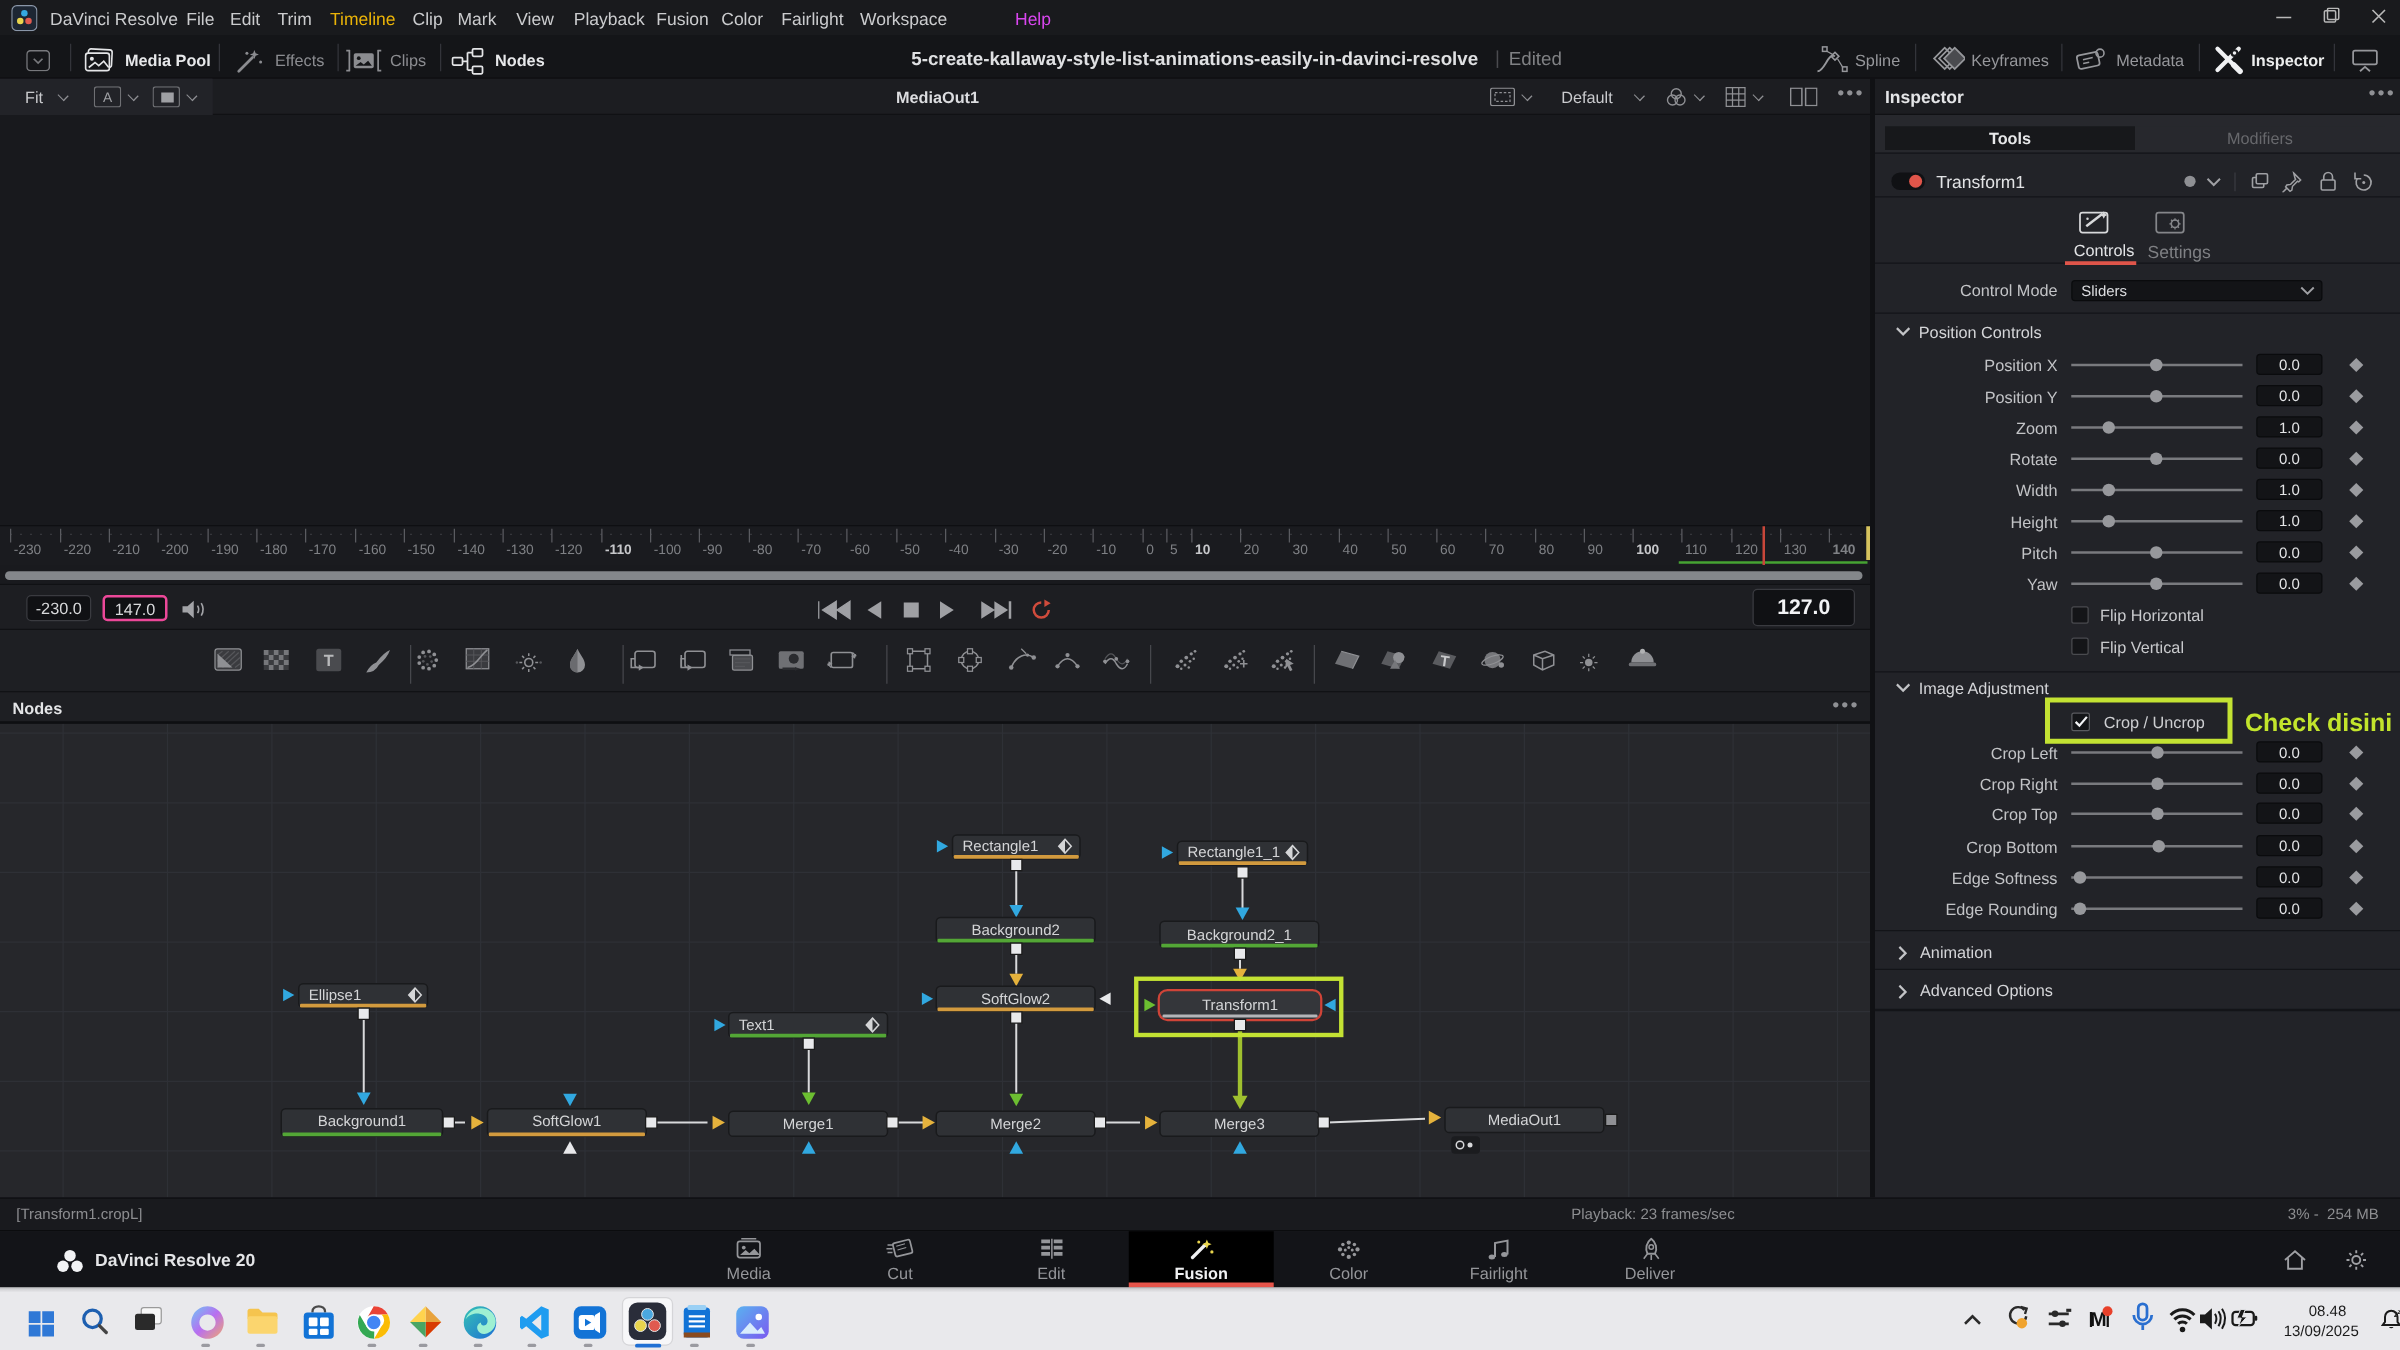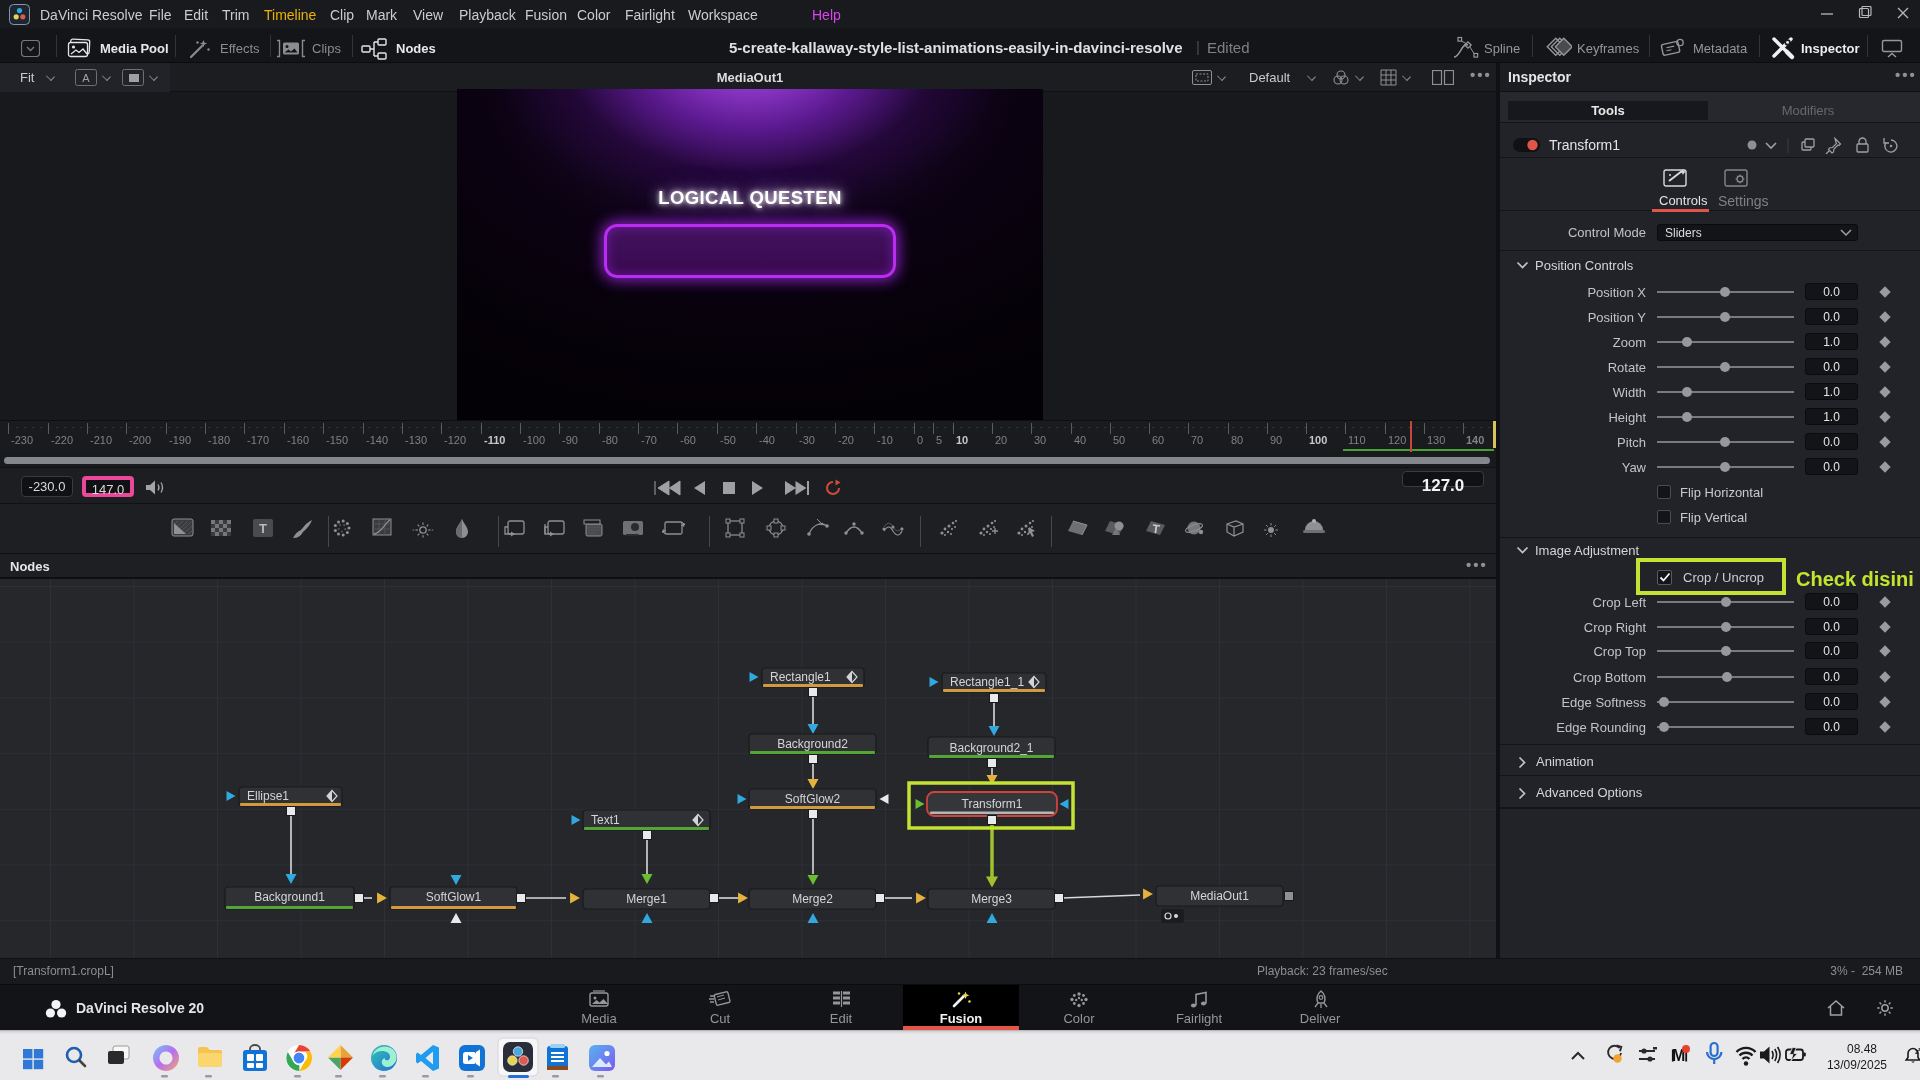--- a/index.html
+++ b/index.html
@@ -148,28 +148,20 @@
 <span class="chev abs" style="left:1403px;top:73px"></span>
 <svg class="abs" style="left:1432px;top:70px" width="22" height="15" viewBox="0 0 22 15">
 <rect x="0.5" y="0.5" width="9" height="14" fill="none" stroke="#8f9094" stroke-width="1.2"></rect>
 <rect x="12.5" y="0.5" width="9" height="14" fill="none" stroke="#8f9094" stroke-width="1.2"></rect>
     </svg>
 <div class="txt" style="left:1470px;top:66px;font-size:15px;letter-spacing:2px;color:#8f9094;font-weight:700">•••</div>
 <div class="abs" style="left:1500px;top:63px;width:420px;height:29px;background:#1c1d21;border-bottom:1px solid #101114"></div>
 <div class="txt" style="left:1508px;top:69px;font-size:14px;font-weight:700;color:#e4e5e7">Inspector</div>
 <div class="txt" style="left:1895px;top:66px;font-size:15px;letter-spacing:2px;color:#8f9094;font-weight:700">•••</div>
 <div class="abs" style="left:0;top:92px;width:1496px;height:328px;background:#18191d"></div>
-<div class="abs" style="left:457px;top:89px;width:586px;height:331px;background:#040106;overflow:hidden">
-<div class="abs" style="left:0;top:0;width:586px;height:331px;background:
-radial-gradient(ellipse 255px 165px at 293px -35px, rgba(178,80,242,0.98), rgba(125,35,195,0.62) 45%, rgba(62,12,105,0.26) 72%, rgba(0,0,0,0) 100%),
-radial-gradient(ellipse 430px 270px at 293px -10px, rgba(105,28,168,0.38), rgba(30,5,50,0.14) 62%, rgba(0,0,0,0) 100%),
-radial-gradient(ellipse 620px 400px at 293px 20px, rgba(70,15,112,0.13), rgba(0,0,0,0) 78%)"></div>
-<div class="txt" style="left:293px;top:98px;transform:translateX(-50%);font-size:18.5px;font-weight:700;letter-spacing:0.4px;color:#ffffff;text-shadow:0 0 5px rgba(255,255,255,.95),0 0 14px rgba(235,215,255,.8),0 0 26px rgba(200,150,255,.5)">LOGICAL QUESTEN</div>
-<div class="abs" style="left:147px;top:135px;width:292px;height:54px;border-radius:13px;border:3px solid #bb2cf2;background:linear-gradient(180deg,#43125f, #38094e);box-shadow:0 0 14px 3px rgba(170,40,240,.75), inset 0 0 12px rgba(160,40,230,.5)"></div>
-</div>
 <div class="abs" style="left:0;top:420px;width:1496px;height:32px;background:#1a1b1f;border-top:1px solid #0e0f12"></div>
 <div class="abs" style="left:8px;top:427px;width:1486px;height:1px;background:repeating-linear-gradient(90deg,#35363b 0 2px,transparent 2px 8px)"></div>
 <div class="abs" style="left:8px;top:423px;width:1px;height:11px;background:#5a5b60"></div>
 <div class="txt" style="left:11px;top:434px;font-size:11px;font-weight:400;color:#7f8185">-230</div>
 <div class="abs" style="left:48px;top:423px;width:1px;height:11px;background:#5a5b60"></div>
 <div class="txt" style="left:51px;top:434px;font-size:11px;font-weight:400;color:#7f8185">-220</div>
 <div class="abs" style="left:87px;top:423px;width:1px;height:11px;background:#5a5b60"></div>
 <div class="txt" style="left:90px;top:434px;font-size:11px;font-weight:400;color:#7f8185">-210</div>
 <div class="abs" style="left:126px;top:423px;width:1px;height:11px;background:#5a5b60"></div>
 <div class="txt" style="left:129px;top:434px;font-size:11px;font-weight:400;color:#7f8185">-200</div>
@@ -243,36 +235,36 @@
 <div class="txt" style="left:1427px;top:434px;font-size:11px;font-weight:400;color:#7f8185">130</div>
 <div class="abs" style="left:1463px;top:423px;width:1px;height:11px;background:#5a5b60"></div>
 <div class="txt" style="left:1466px;top:434px;font-size:11px;font-weight:700;color:#7f8185">140</div>
 <div class="abs" style="left:1343px;top:449px;width:151px;height:2px;background:#46a333"></div>
 <div class="abs" style="left:1410px;top:421px;width:2px;height:31px;background:#c8473a"></div>
 <div class="abs" style="left:1493px;top:421px;width:3px;height:27px;background:#d6c35e"></div>
 <div class="abs" style="left:0;top:452px;width:1496px;height:15px;background:#191a1e"></div>
 <div class="abs" style="left:4px;top:457px;width:1486px;height:7px;border-radius:4px;background:#84878b"></div>
 <div class="abs" style="left:0;top:467px;width:1496px;height:37px;background:#1d1e22;border-top:1px solid #101114;border-bottom:1px solid #101114"></div>
 <div class="abs" style="left:21px;top:476px;width:52px;height:21px;background:#101114;border:1px solid #3a3b40;border-radius:4px;color:#d8d9db;font-size:13px;text-align:center;line-height:19px">-230.0</div>
-<div class="abs" style="left:82px;top:476px;width:52px;height:21px;background:#101114;border:4px solid #ec4899;border-radius:4px;color:#d8d9db;font-size:13px;text-align:center;line-height:19px">147.0</div>
+<div class="abs" style="left:82px;top:476px;width:52px;height:21px;background:#101114;border:2px solid #ec4899;border-radius:4px;color:#d8d9db;font-size:13px;text-align:center;line-height:19px">147.0</div>
 <svg class="abs" style="left:145px;top:479px" width="20" height="17" viewBox="0 0 20 17">
 <path d="M1 6 h4 l5 -4.5 v14 l-5 -4.5 h-4 z" fill="#a2a3a7"></path>
 <path d="M13 5.5 q2 3 0 6 M16 3.5 q3 5 0 10" fill="none" stroke="#a2a3a7" stroke-width="1.3"></path>
     </svg>
 <svg class="abs" style="left:652px;top:479px" width="200" height="18" viewBox="0 0 200 18">
 <path d="M3 2 v14 M17 2 L6 9 L17 16 z M28 2 L17.5 9 L28 16 z" fill="#9fa0a4" stroke="#9fa0a4" stroke-width="1"></path>
 <path d="M53 2 L42 9 L53 16 z" fill="#9fa0a4"></path>
 <rect x="71" y="3" width="12" height="12" fill="#9fa0a4"></rect>
 <path d="M100 2 L111 9 L100 16 z" fill="#9fa0a4"></path>
 <path d="M133 2 L144 9 L133 16 z M143.5 2 L154.5 9 L143.5 16 z" fill="#9fa0a4"></path>
       <path d="M156 2 v14" stroke="#9fa0a4" stroke-width="2"></path>
 <path d="M181 3 a6 6 0 1 0 6 6" fill="none" stroke="#cf4b3c" stroke-width="2"></path>
 <path d="M183.5 0.5 l5 3 -5 3 z" fill="#cf4b3c"></path>
     </svg>
-<div class="abs" style="left:1402px;top:471px;width:82px;height:16px;background:#101114;border:1px solid #3a3b40;border-radius:4px;color:#f2f3f5;font-size:17px;font-weight:700;text-align:center;line-height:28px">127.0</div>
+<div class="abs" style="left:1402px;top:471px;width:82px;height:30px;background:#101114;border:1px solid #3a3b40;border-radius:4px;color:#f2f3f5;font-size:17px;font-weight:700;text-align:center;line-height:28px">127.0</div>
 <div class="abs" style="left:0;top:504px;width:1496px;height:50px;background:#1e1f23;border-bottom:1px solid #0e0f12"></div>
 <div class="vdiv" style="left:328px;top:516px;height:31px;background:#46474c"></div>
 <div class="vdiv" style="left:498px;top:516px;height:31px;background:#46474c"></div>
 <div class="vdiv" style="left:709px;top:516px;height:31px;background:#46474c"></div>
 <div class="vdiv" style="left:920px;top:516px;height:31px;background:#46474c"></div>
 <div class="vdiv" style="left:1051px;top:516px;height:31px;background:#46474c"></div>
 <svg class="abs" style="left:170px;top:515px" width="1160" height="30" viewBox="0 0 1160 30">
 <g transform="translate(2,4)">
         <rect x="0" y="0" width="21" height="17" rx="2" fill="#3a3b3f" stroke="#8f9094"></rect>
         <path d="M2 15 L16 2 M2 10 L11 2 M2 5 L6 2 M6 15 L19 3 M11 15 L20 7 M16 15 L20 12" stroke="#55565a" stroke-width="1"></path>

